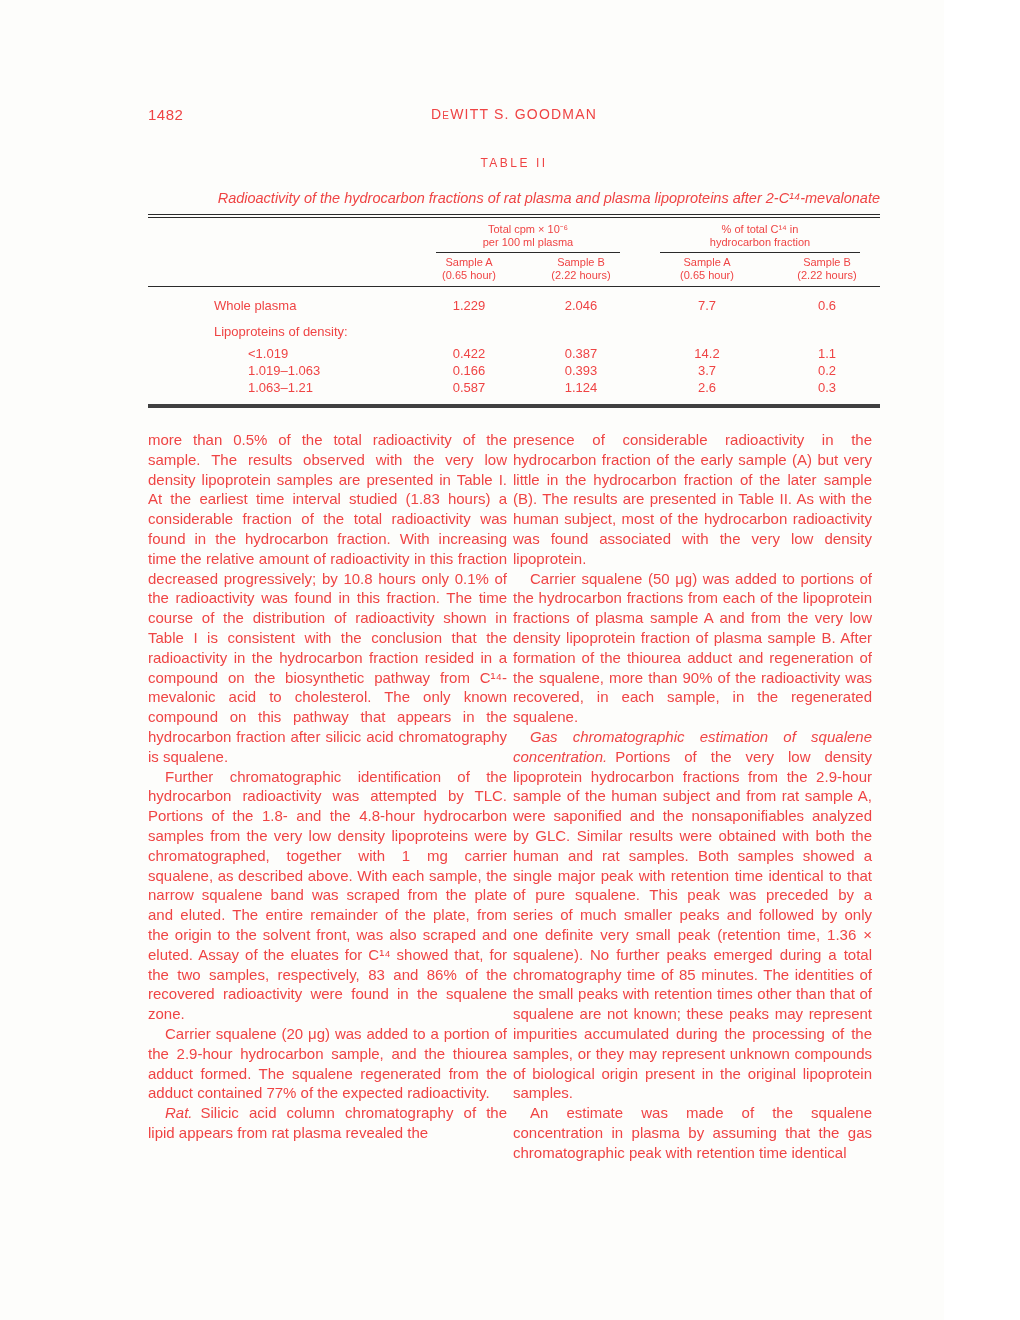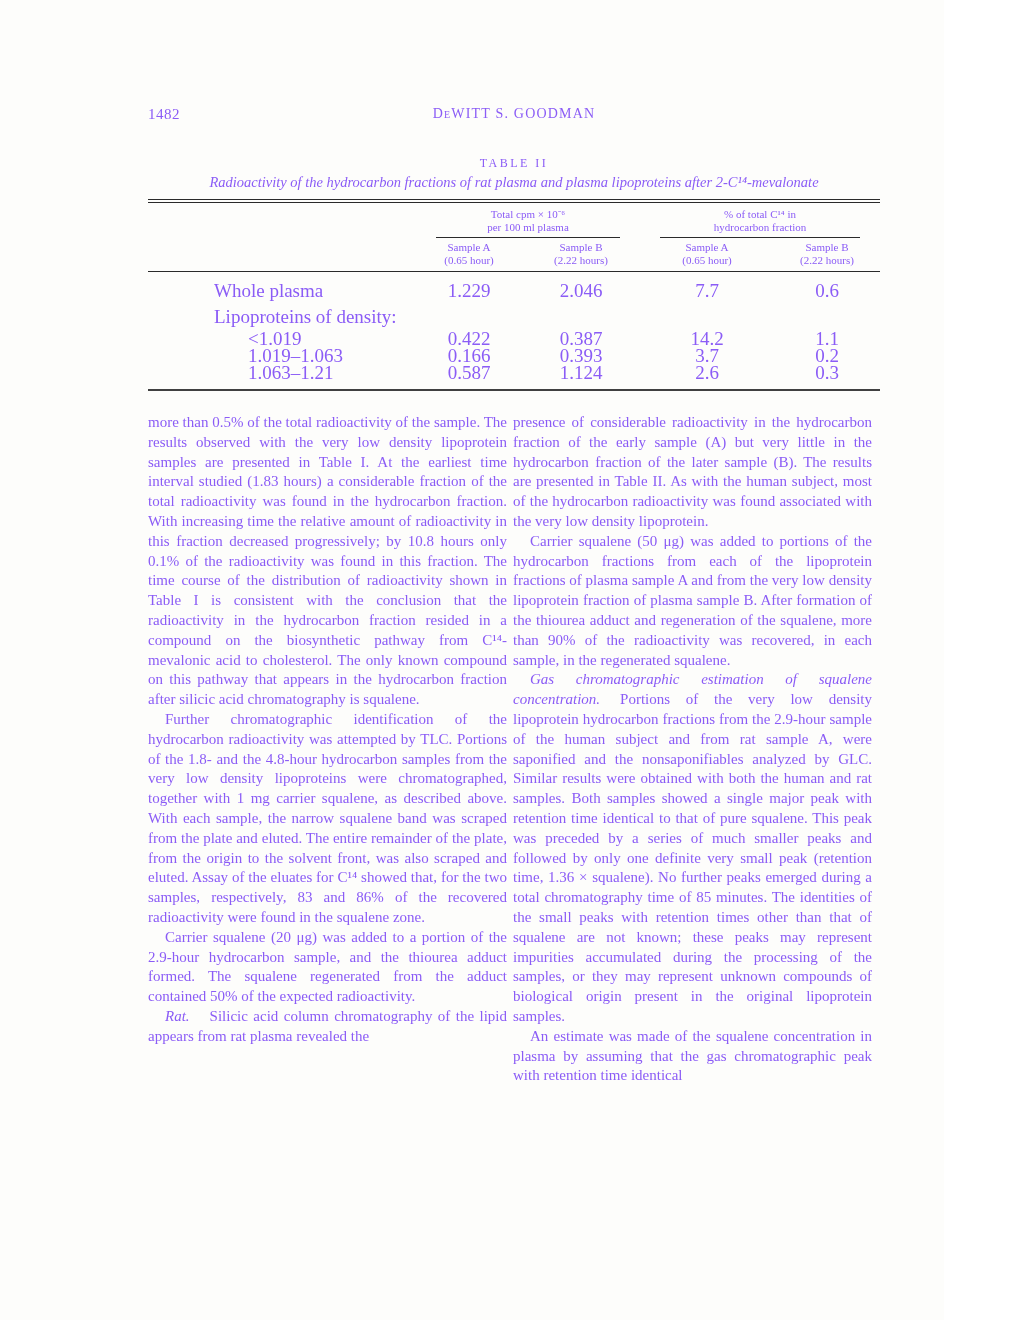--- a/index.html
+++ b/index.html
@@ -2,22 +2,22 @@
 <html><head>
 <meta charset="utf-8">
 <style>
   * { margin: 0; padding: 0; box-sizing: border-box; }
   html, body { background: #ffffff; }
   .page {
     position: relative;
     width: 944px;
     height: 1320px;
     background: #fdfdfb;
-    color: #8b5cf6;
-    font-family: Liberation Serif, serif;
+    color: #ef4444;
+    font-family: Liberation Sans, sans-serif;
     overflow: hidden;
   }
   .content {
     position: absolute;
     left: 148px;
     top: 106px;
     width: 732px;
   }
   .header { position: relative; height: 20px; }
   .page-num {
@@ -27,49 +27,49 @@
   .running-title {
     display: block; text-align: center;
     font-variant: small-caps;
     font-size: 14px; letter-spacing: 1.2px;
   }
   .table-label {
     text-align: center; margin-top: 30px;
     font-size: 12px; letter-spacing: 2.5px;
   }
   .table-caption {
-    text-align: center; font-style: italic;
-    margin-top: 3px; font-size: 14.5px;
+    text-align: right; font-style: italic;
+    margin-top: 20px; font-size: 14.5px;
   }
   table.data-table {
     width: 100%;
     margin-top: 8px;
     border-collapse: collapse;
     border-top: 4px double #2a2a2a;
-    border-bottom: 2px solid #404040;
+    border-bottom: 4px solid #404040;
   }
   .data-table th {
     font-weight: normal;
     font-size: 11px;
     line-height: 13px;
     vertical-align: bottom;
     text-align: center;
   }
   th.stub { border-bottom: 1px solid #2a2a2a; }
   .group-inner {
     padding: 5px 0 3px;
     margin: 0 20px;
     border-bottom: 1px solid #2a2a2a;
   }
   tr.subhead-row th {
     border-bottom: 1px solid #2a2a2a;
     padding: 3px 0 4px;
   }
   .data-table tbody td {
-    font-size: 19px;
+    font-size: 13px;
     line-height: 17px;
     text-align: center;
     padding: 0;
   }
   tbody td.rlabel { text-align: left; padding-left: 66px; }
   tr.row-sub td.rlabel { padding-left: 100px; }
   tr.row-whole td { padding-top: 10px; padding-bottom: 9px; }
   tr.row-lipo td { padding-bottom: 5px; }
   tr.row-last td { padding-bottom: 8px; }
   .body-columns {
@@ -79,21 +79,21 @@
   }
   .col {
     width: 359px;
     font-size: 15px;
     line-height: 19.8px;
     text-align: justify;
   }
   .para { margin: 0; }
   .para.indent { text-indent: 17px; }
   .lead { font-style: italic; }
-  .lead:not(:empty) { margin-right: 20px; }
+  .lead:not(:empty) { margin-right: 8px; }
 </style>
 </head>
 <body>
 
 <div class="page">
   <div class="content">
 
     <div class="header">
       <span class="page-num">1482</span>
       <span class="running-title">DeWITT S. GOODMAN</span>
@@ -183,21 +183,21 @@
             <td>0.3</td>
           </tr>
         </tbody>
       </table>
     </div>
 
     <div class="body-columns">
       <div class="col">
         <p class="para"><span class="lead"></span><span>more than 0.5% of the total radioactivity of the sample. The results observed with the very low density lipoprotein samples are presented in Table I. At the earliest time interval studied (1.83 hours) a considerable fraction of the total radioactivity was found in the hydrocarbon fraction. With increasing time the relative amount of radioactivity in this fraction decreased progressively; by 10.8 hours only 0.1% of the radioactivity was found in this fraction. The time course of the distribution of radioactivity shown in Table I is consistent with the conclusion that the radioactivity in the hydrocarbon fraction resided in a compound on the biosynthetic pathway from C¹⁴-mevalonic acid to cholesterol. The only known compound on this pathway that appears in the hydrocarbon fraction after silicic acid chromatography is squalene.</span></p>
         <p class="para indent"><span class="lead"></span><span>Further chromatographic identification of the hydrocarbon radioactivity was attempted by TLC. Portions of the 1.8- and the 4.8-hour hydrocarbon samples from the very low density lipoproteins were chromatographed, together with 1 mg carrier squalene, as described above. With each sample, the narrow squalene band was scraped from the plate and eluted. The entire remainder of the plate, from the origin to the solvent front, was also scraped and eluted. Assay of the eluates for C¹⁴ showed that, for the two samples, respectively, 83 and 86% of the recovered radioactivity were found in the squalene zone.</span></p>
-        <p class="para indent"><span class="lead"></span><span>Carrier squalene (20 μg) was added to a portion of the 2.9-hour hydrocarbon sample, and the thiourea adduct formed. The squalene regenerated from the adduct contained 50% of the expected radioactivity.</span></p>
+        <p class="para indent"><span class="lead"></span><span>Carrier squalene (20 μg) was added to a portion of the 2.9-hour hydrocarbon sample, and the thiourea adduct formed. The squalene regenerated from the adduct contained 77% of the expected radioactivity.</span></p>
         <p class="para indent"><span class="lead">Rat.</span><span>Silicic acid column chromatography of the lipid appears from rat plasma revealed the</span></p>
       </div>
       <div class="col">
         <p class="para"><span class="lead"></span><span>presence of considerable radioactivity in the hydrocarbon fraction of the early sample (A) but very little in the hydrocarbon fraction of the later sample (B). The results are presented in Table II. As with the human subject, most of the hydrocarbon radioactivity was found associated with the very low density lipoprotein.</span></p>
         <p class="para indent"><span class="lead"></span><span>Carrier squalene (50 μg) was added to portions of the hydrocarbon fractions from each of the lipoprotein fractions of plasma sample A and from the very low density lipoprotein fraction of plasma sample B. After formation of the thiourea adduct and regeneration of the squalene, more than 90% of the radioactivity was recovered, in each sample, in the regenerated squalene.</span></p>
         <p class="para indent"><span class="lead">Gas chromatographic estimation of squalene concentration.</span><span>Portions of the very low density lipoprotein hydrocarbon fractions from the 2.9-hour sample of the human subject and from rat sample A, were saponified and the nonsaponifiables analyzed by GLC. Similar results were obtained with both the human and rat samples. Both samples showed a single major peak with retention time identical to that of pure squalene. This peak was preceded by a series of much smaller peaks and followed by only one definite very small peak (retention time, 1.36 × squalene). No further peaks emerged during a total chromatography time of 85 minutes. The identities of the small peaks with retention times other than that of squalene are not known; these peaks may represent impurities accumulated during the processing of the samples, or they may represent unknown compounds of biological origin present in the original lipoprotein samples.</span></p>
         <p class="para indent"><span class="lead"></span><span>An estimate was made of the squalene concentration in plasma by assuming that the gas chromatographic peak with retention time identical</span></p>
       </div>
     </div>
 

